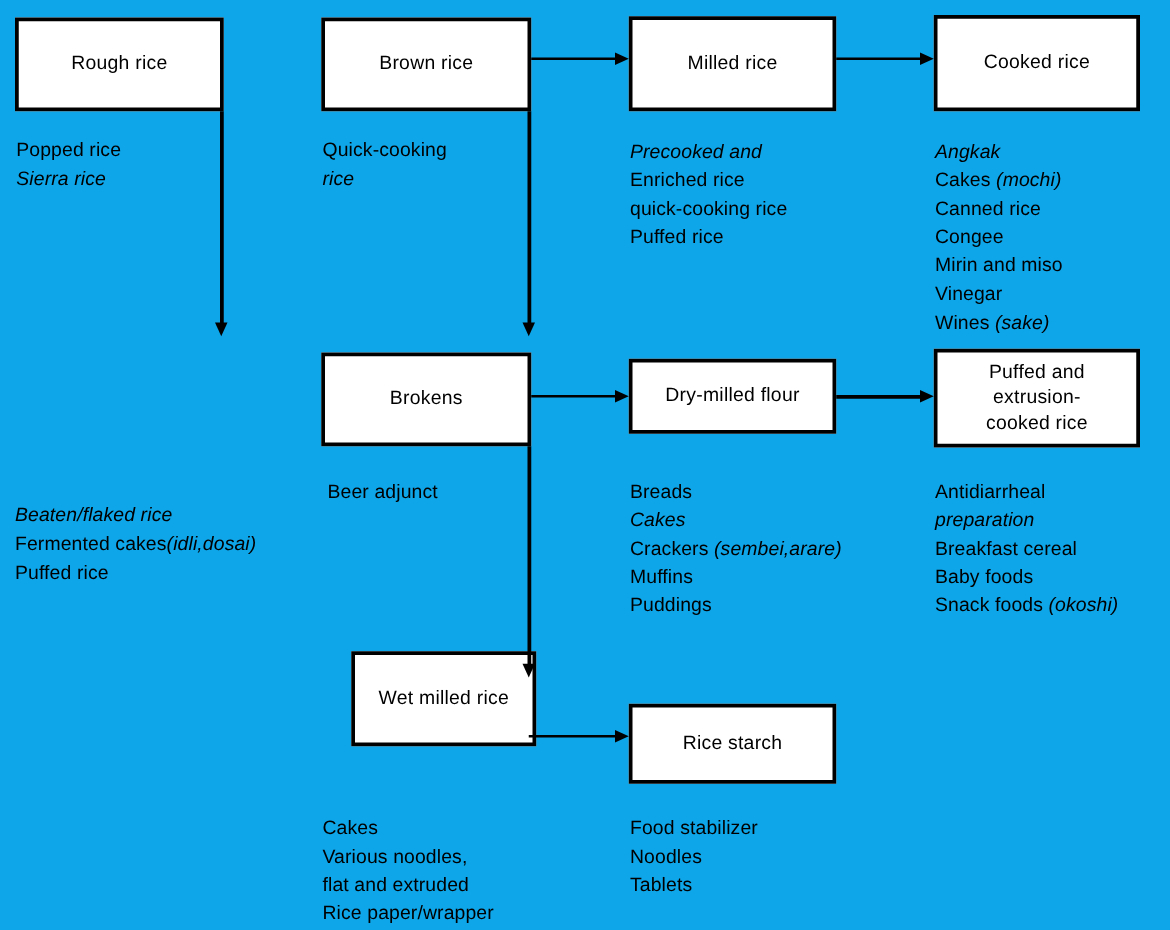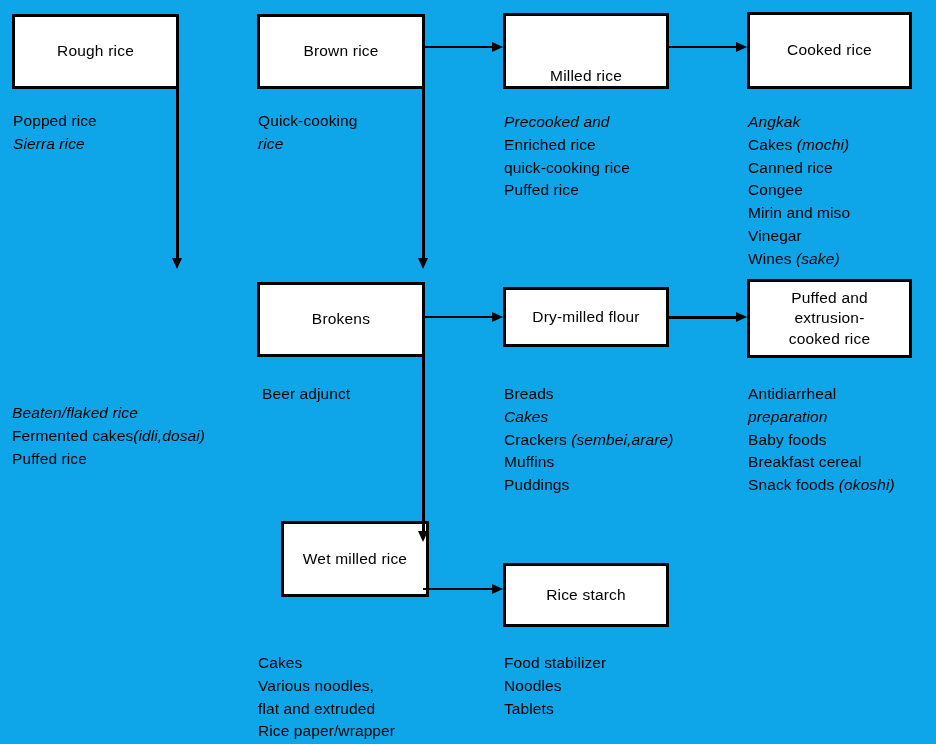--- a/index.html
+++ b/index.html
@@ -83,21 +83,21 @@
 <div id="canvas">
 
   <div class="node" style="left:12px; top:14px; width:167px; height:75px;">
     <span class="node-label">Rough rice</span>
   </div>
 
   <div class="node" style="left:257px; top:14px; width:168px; height:75px;">
     <span class="node-label">Brown rice</span>
   </div>
 
-  <div class="node" style="left:503px; top:13px; width:166px; height:76px;align-items:flex-end;">
+  <div class="node" style="left:503px; top:13px; width:166px; height:76px;">
     <span class="node-label">Milled rice</span>
   </div>
 
   <div class="node" style="left:747px; top:12px; width:165px; height:77px;">
     <span class="node-label">Cooked rice</span>
   </div>
 
 
   <div class="node" style="left:257px; top:282px; width:168px; height:75px;">
     <span class="node-label">Brokens</span>
@@ -188,22 +188,22 @@
       <span class="item">Breads</span>
       <span class="item ital">Cakes</span>
       <span class="item">Crackers <span class="ital">(sembei,arare)</span></span>
       <span class="item">Muffins</span>
       <span class="item">Puddings</span>
     </div>
 
   <div class="product-list" style="left:748px; top:383px;">
       <span class="item">Antidiarrheal</span>
       <span class="item ital">preparation</span>
+      <span class="item">Breakfast cereal</span>
       <span class="item">Baby foods</span>
-      <span class="item">Breakfast cereal</span>
       <span class="item">Snack foods <span class="ital">(okoshi)</span></span>
     </div>
 
   <div class="product-list" style="left:258px; top:652px;">
       <span class="item">Cakes</span>
       <span class="item">Various noodles,</span>
       <span class="item">flat and extruded</span>
       <span class="item">Rice paper/wrapper</span>
     </div>
 

